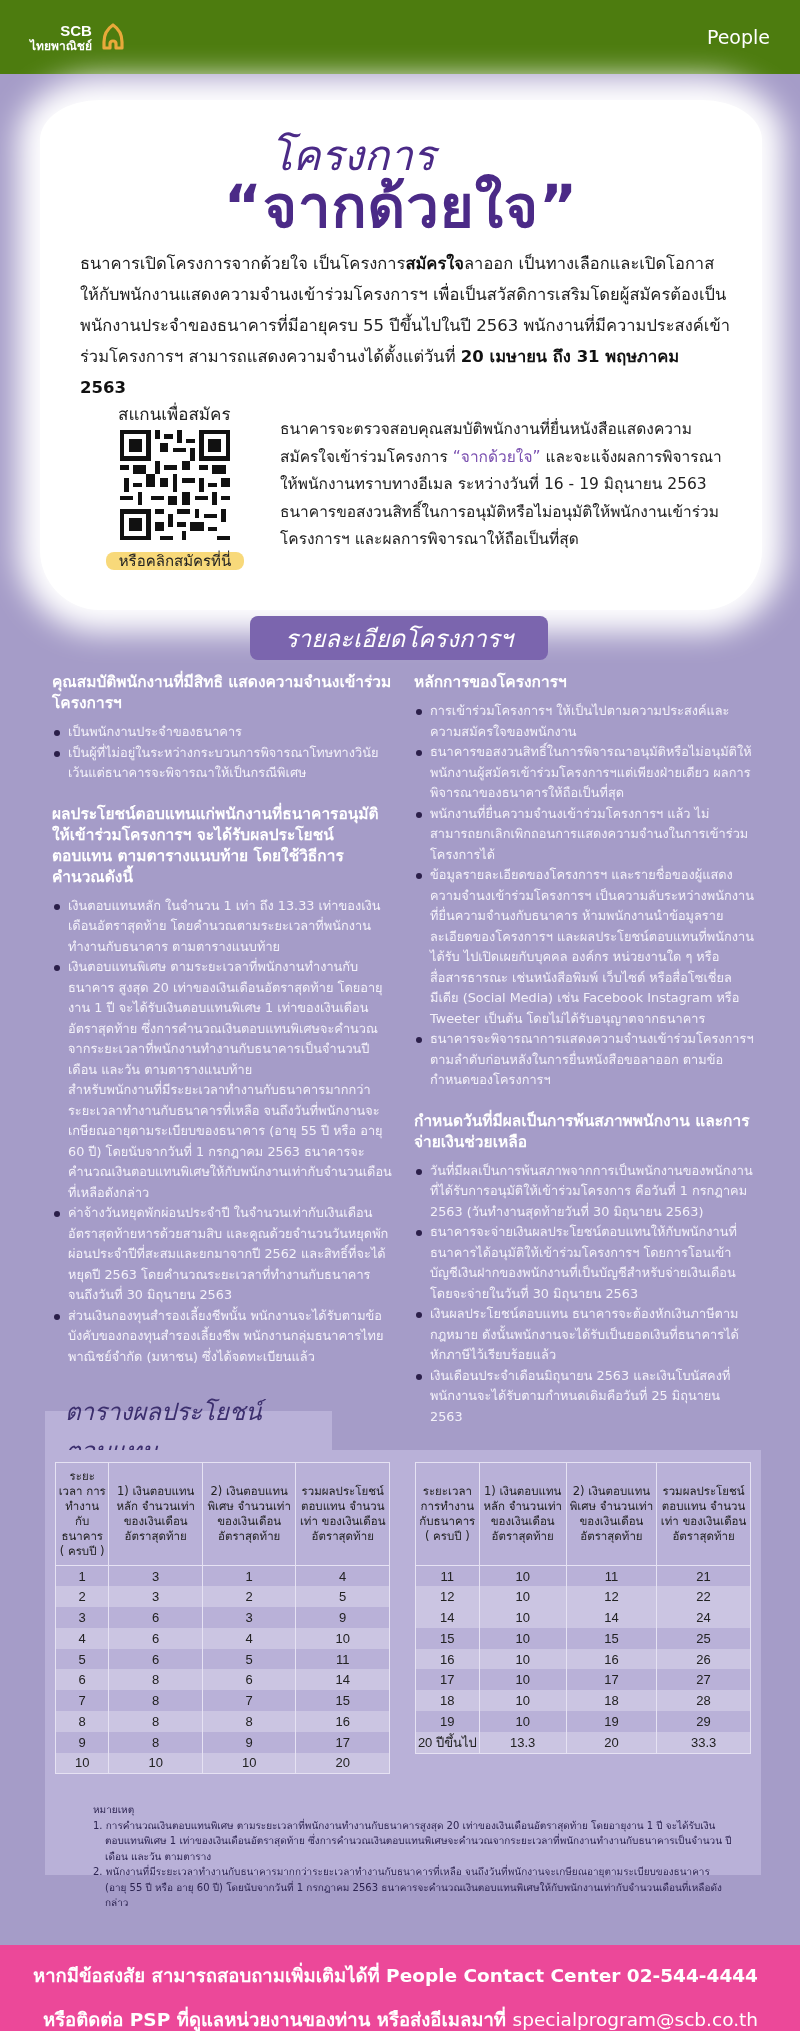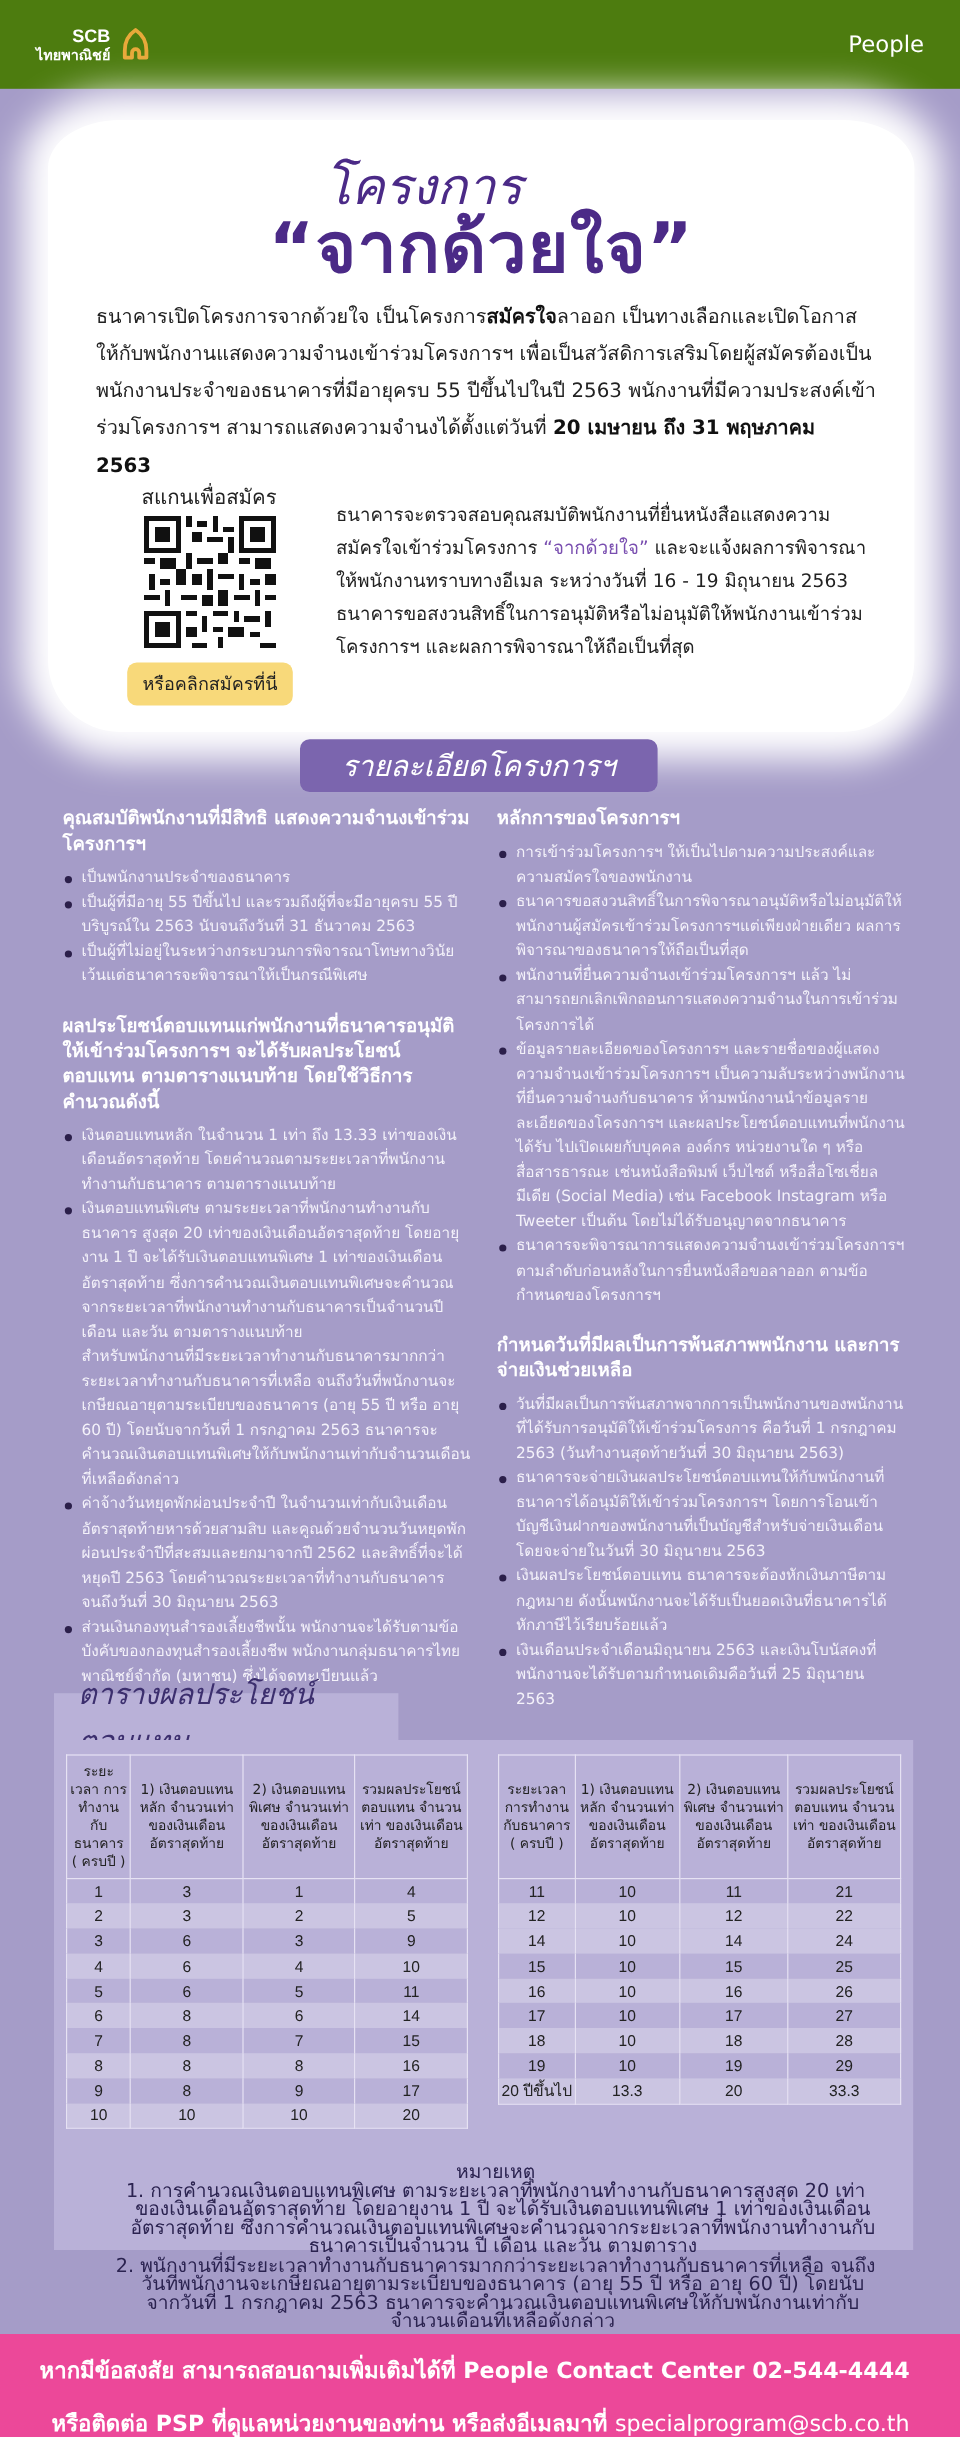--- a/index.html
+++ b/index.html
@@ -43,21 +43,21 @@
   }
   .hero-intro {
     position: absolute; left: 40px; top: 148px; width: 650px;
     color: #222; font-size: 16.5px; line-height: 31px;
     font-family: "DejaVu Sans", sans-serif;
   }
   .hero-intro b { color: #111; }
   .qr-label { position: absolute; left: 78px; top: 300px; color: #222; font-size: 17px; }
   .qr { position: absolute; left: 80px; top: 330px; width: 110px; height: 110px; }
   .signup-btn {
-    position: absolute; left: 66px; top: 452px; width: 138px; height: 36px;
+    position: absolute; left: 66px; top: 452px; width: 138px; height: 18px;
     background: #f8d97a; border-radius: 8px; color: #222; font-size: 15px;
     display: flex; align-items: center; justify-content: center;
   }
   .hero-side {
     position: absolute; left: 240px; top: 316px; width: 450px;
     color: #222; font-size: 15.5px; line-height: 27.5px;
   }
   .hero-side .hl { color: #7a4fb0; }
 
   
@@ -106,21 +106,21 @@
   table.benefit td {
     text-align: center; height: 20.8px; border-left: 1px solid #e6e2f3; border-right: 1px solid #e6e2f3;
     font-family: "Liberation Sans", sans-serif; font-size: 13px;
   }
   table.benefit tr.alt td { background: #cbc5e2; }
   table.benefit tr:last-child td { border-bottom: 1px solid #e6e2f3; }
   .tbl1 { left: 10px; top: 12px; width: 335px; }
   .tbl2 { left: 370px; top: 12px; width: 336px; }
   .notes {
     position: absolute; left: 48px; top: 352px; width: 640px; color: #2b2350;
-    font-size: 16px; line-height: 15.5px; text-align: center;
+    font-size: 10px; line-height: 15.5px;
   }
   .notes ol { list-style: none; }
   .notes li { padding-left: 12px; text-indent: -12px; }
 
   
   .footer {
     position: absolute; left: 0; top: 1945px; width: 800px; height: 86px;
     background: #ec4899; color: #fff;
   }
   .footer-line {
@@ -214,21 +214,20 @@
 
   <p class="hero-side"><span>ธนาคารจะตรวจสอบคุณสมบัติพนักงานที่ยื่นหนังสือแสดงความสมัครใจเข้าร่วมโครงการ </span><span class="hl">“จากด้วยใจ”</span><span> และจะแจ้งผลการพิจารณาให้พนักงานทราบทางอีเมล ระหว่างวันที่ 16 - 19 มิถุนายน 2563 ธนาคารขอสงวนสิทธิ์ในการอนุมัติหรือไม่อนุมัติให้พนักงานเข้าร่วมโครงการฯ และผลการพิจารณาให้ถือเป็นที่สุด</span></p>
 </div>
 
 <div class="section-banner">รายละเอียดโครงการฯ</div>
 
 <div class="col col-left">
   <div class="sec-h">คุณสมบัติพนักงานที่มีสิทธิ แสดงความจำนงเข้าร่วมโครงการฯ</div>
   <ul class="blist">
     <li>เป็นพนักงานประจำของธนาคาร</li>
-    <li>เป็นผู้ที่มีอายุ 55 ปีขึ้นไป และรวมถึงผู้ที่จะมีอายุครบ 55 ปี บริบูรณ์ใน 2563 นับจนถึงวันที่ 31 ธันวาคม 2563</li>
     <li>เป็นผู้ที่ไม่อยู่ในระหว่างกระบวนการพิจารณาโทษทางวินัย เว้นแต่ธนาคารจะพิจารณาให้เป็นกรณีพิเศษ</li>
   </ul>
   <div class="gap"></div>
   <div class="sec-h">ผลประโยชน์ตอบแทนแก่พนักงานที่ธนาคารอนุมัติให้เข้าร่วมโครงการฯ จะได้รับผลประโยชน์ตอบแทน ตามตารางแนบท้าย โดยใช้วิธีการคำนวณดังนี้</div>
   <ul class="blist">
     <li>เงินตอบแทนหลัก ในจำนวน 1 เท่า ถึง 13.33 เท่าของเงินเดือนอัตราสุดท้าย โดยคำนวณตามระยะเวลาที่พนักงานทำงานกับธนาคาร ตามตารางแนบท้าย</li>
     <li>เงินตอบแทนพิเศษ ตามระยะเวลาที่พนักงานทำงานกับธนาคาร สูงสุด 20 เท่าของเงินเดือนอัตราสุดท้าย โดยอายุงาน 1 ปี จะได้รับเงินตอบแทนพิเศษ 1 เท่าของเงินเดือนอัตราสุดท้าย ซึ่งการคำนวณเงินตอบแทนพิเศษจะคำนวณจากระยะเวลาที่พนักงานทำงานกับธนาคารเป็นจำนวนปี เดือน และวัน ตามตารางแนบท้าย</li>
   </ul>
   <p class="sub-p">สำหรับพนักงานที่มีระยะเวลาทำงานกับธนาคารมากกว่าระยะเวลาทำงานกับธนาคารที่เหลือ จนถึงวันที่พนักงานจะเกษียณอายุตามระเบียบของธนาคาร (อายุ 55 ปี หรือ อายุ 60 ปี) โดยนับจากวันที่ 1 กรกฎาคม 2563 ธนาคารจะคำนวณเงินตอบแทนพิเศษให้กับพนักงานเท่ากับจำนวนเดือนที่เหลือดังกล่าว</p>
   <ul class="blist">

